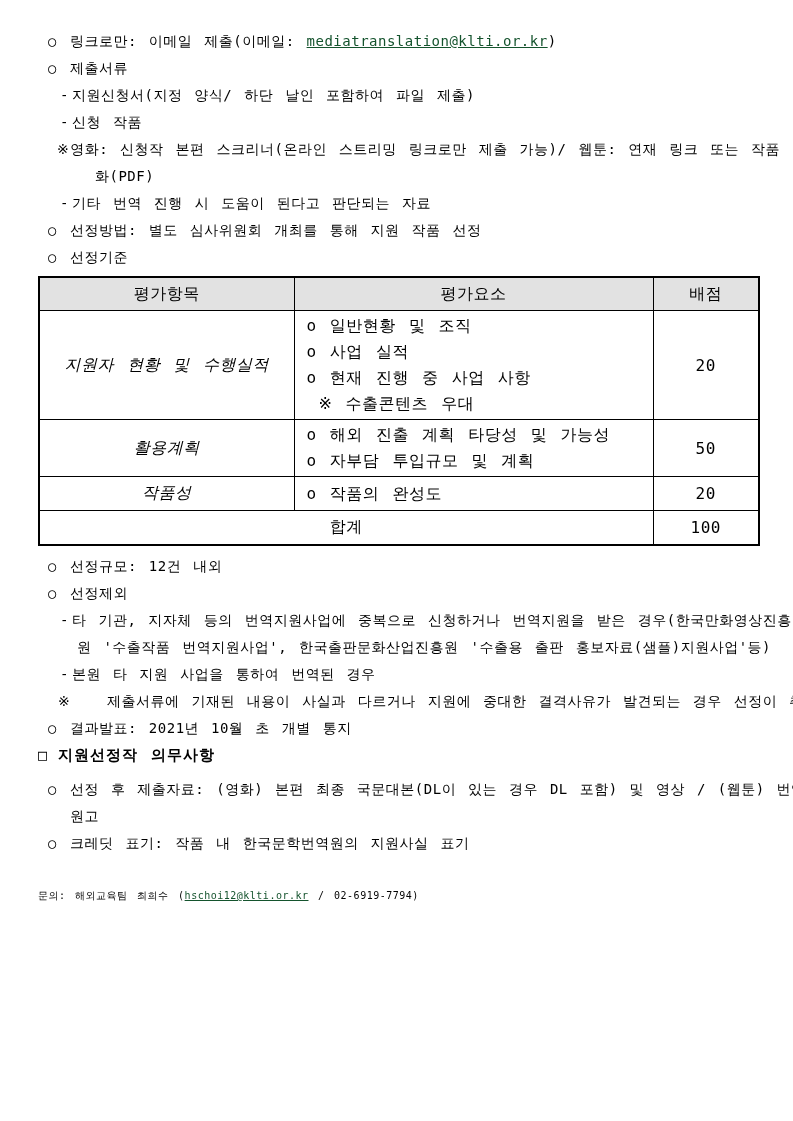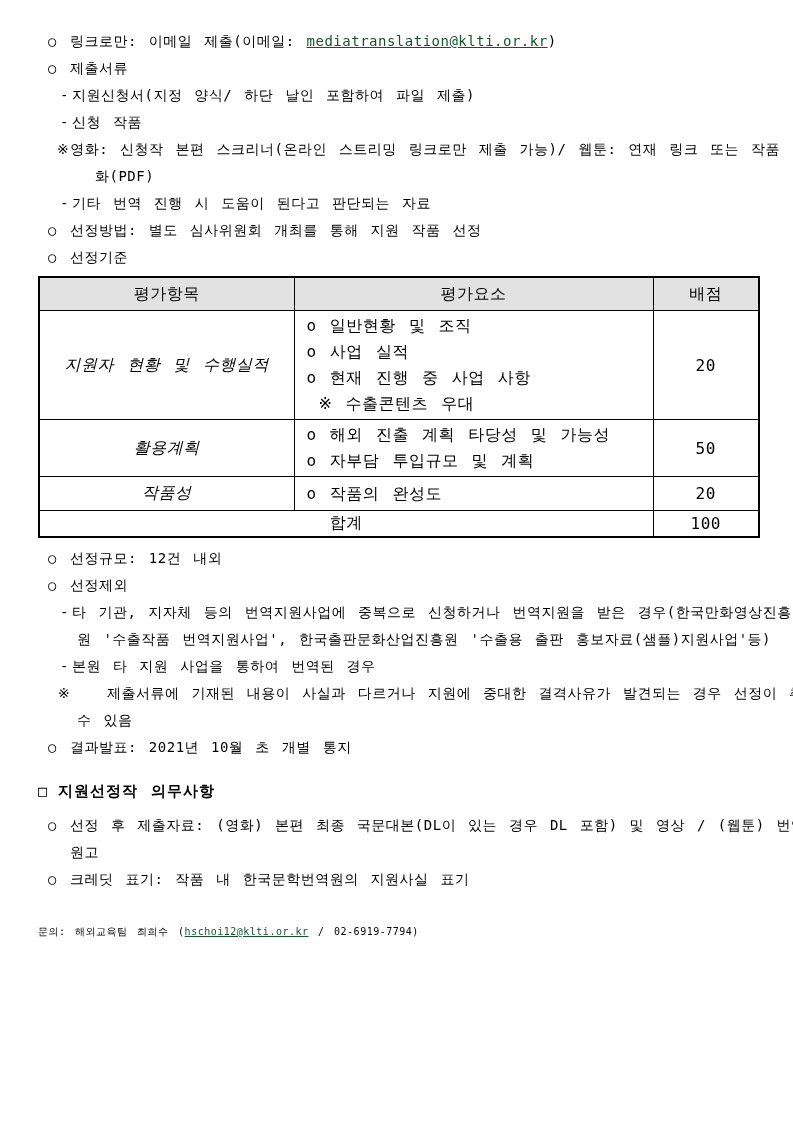--- a/index.html
+++ b/index.html
@@ -46,26 +46,26 @@
   }
   .eval-table td.item  { text-align:center; vertical-align:middle;font-style:italic; }
   .eval-table td.elements { padding:2px 4px 2px 12px; vertical-align:middle; }
   .eval-table td.elements div { line-height:26px; white-space:nowrap; }
   .eval-table td.elements div.sub { padding-left:12px; }
   .eval-table td.score { text-align:center; vertical-align:middle; }
   .eval-table tr.r1 { height:104px; }
   .eval-table tr.r2 { height:48px; }
   .eval-table tr.r3 { height:34px; }
   .eval-table tr.r4 { height:34px; }
-  .eval-table tr.trow { height:26px; }
+  .eval-table tr.trow { height:34px; }
   .eval-table td.total-label { text-align:center; vertical-align:middle; }
 
   .after-table { margin-top:7px; }
   .section-heading {
-    margin-top:17px; font-size:15px; font-weight:bold;
+    font-size:15px; font-weight:bold;
     line-height:27px; letter-spacing:1px; word-spacing:3px;
   }
   .section-heading .mk-inline { margin-right:10px; font-size:15px; }
   .obligation-block { margin-top:7px; }
   .contact-line { margin-top:25px; font-size:10px; line-height:27px;
     letter-spacing:0.5px; word-spacing:3px; white-space:nowrap; }
 </style>
 </head>
 <body>
 
@@ -169,23 +169,20 @@
       <span>원 '수출작품 번역지원사업', 한국출판문화산업진흥원 '수출용 출판 홍보자료(샘플)지원사업'등)</span>
     </div>
     <div class="line l2">
       <span class="mk">-</span>
       <span>본원 타 지원 사업을 통하여 번역된 경우</span>
     </div>
     <div class="line l3b">
       <span class="mk">※</span>
       <span>제출서류에 기재된 내용이 사실과 다르거나 지원에 중대한 결격사유가 발견되는 경우 선정이 취소될</span>
     </div>
-    <div class="line cont-su">
-      <span>수 있음</span>
-    </div>
     <div class="line l1">
       <span class="mk">○</span>
       <span>결과발표: 2021년 10월 초 개별 통지</span>
     </div>
   </div>
 
   <div class="section-heading">
     <span class="mk-inline">□</span><span>지원선정작 의무사항</span>
   </div>
 

